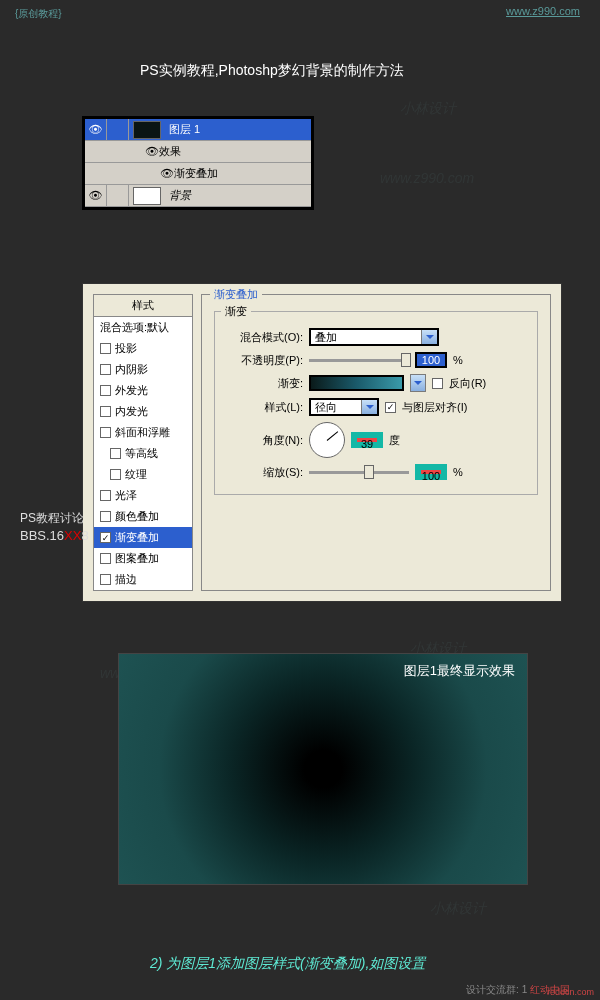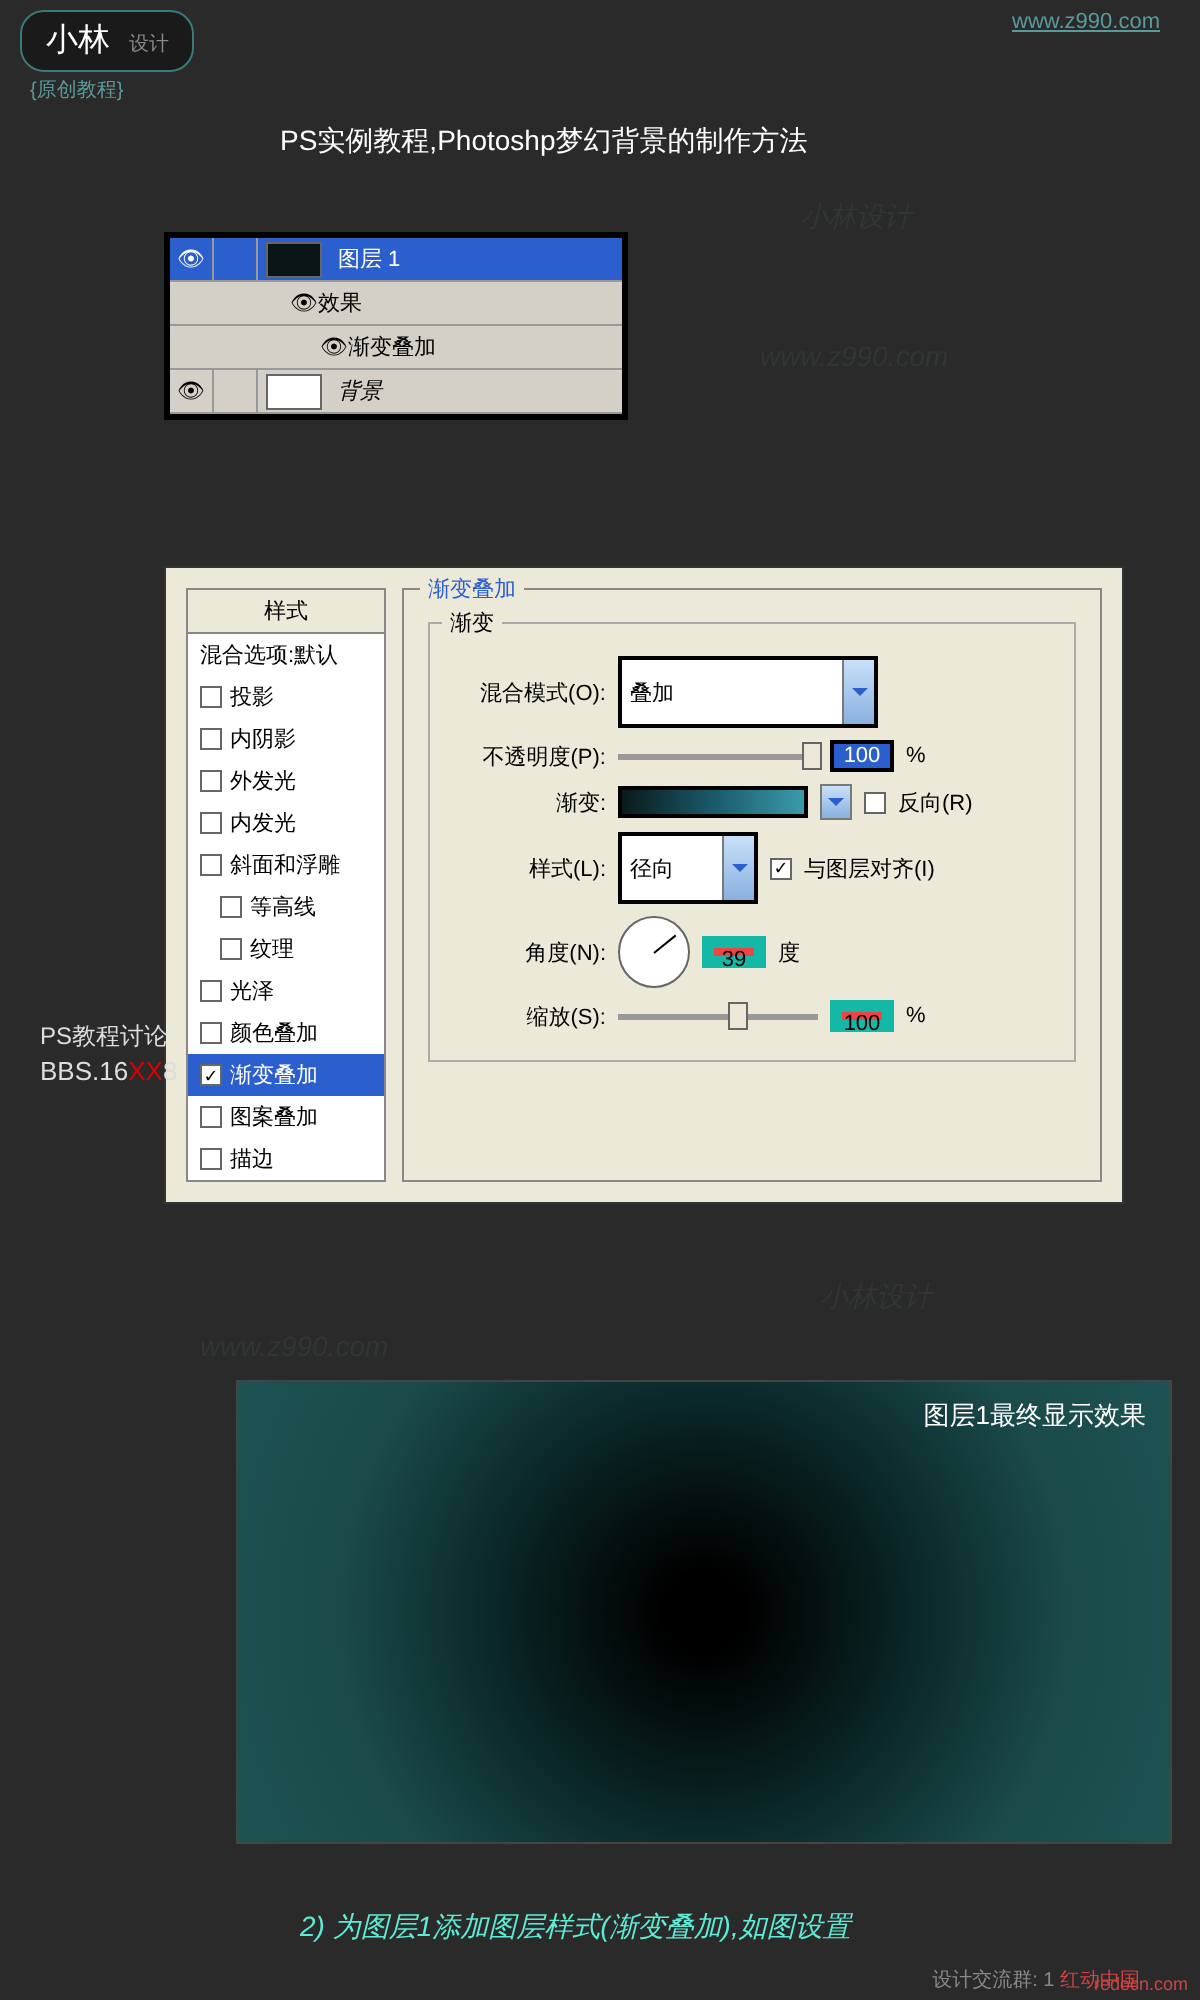--- a/index.html
+++ b/index.html
@@ -40,54 +40,50 @@
     .style-item.indent { padding-left: 16px; }
     .chk { width: 11px; height: 11px; border: 1px solid #666; background: #fff; display: inline-flex; align-items: center; justify-content: center; font-size: 9px; color: #000; }
     
     .settings-panel { flex: 1; border: 1px solid #888; padding: 8px 12px; position: relative; }
     .settings-title { position: absolute; top: -8px; left: 8px; background: #ece9d8; padding: 0 4px; color: #2c5fce; font-size: 11px; }
     .fieldset { border: 1px solid #aaa; padding: 10px 8px 8px; margin-top: 8px; position: relative; }
     .fieldset-title { position: absolute; top: -8px; left: 6px; background: #ece9d8; padding: 0 4px; font-size: 11px; }
     
     .form-row { display: flex; align-items: center; gap: 6px; margin: 6px 0; font-size: 11px; }
     .form-label { width: 80px; text-align: right; }
-    .combo { border: 1px solid #7a7a7a; background: #fff; height: 36px; display: flex; align-items: center; padding: 0 4px; font-size: 11px; position: relative; }
+    .combo { border: 1px solid #7a7a7a; background: #fff; height: 18px; display: flex; align-items: center; padding: 0 4px; font-size: 11px; position: relative; }
     .combo.boxed { border: 2px solid #000; }
     .combo-arrow { position: absolute; right: 0; width: 16px; height: 100%; background: linear-gradient(#c8e0f8, #8ab0e0); border-left: 1px solid #7a7a7a; display: flex; align-items: center; justify-content: center; top:0; }
     .combo-arrow::after { content: ""; border: 4px solid transparent; border-top-color: #2c5fce; margin-top: 3px; }
     .num-input { width: 32px; height: 16px; border: 6px solid #14b8a6; background: #ef4444; text-align: center; font-size: 11px; }
     .num-input.boxed { border: 2px solid #000; background: #2c5fce; color: #fff; }
     .slider-track { width: 100px; height: 3px; background: #999; position: relative; }
     .slider-thumb { position: absolute; width: 10px; height: 14px; background: #ece9d8; border: 1px solid #666; top: -6px; }
     .gradient-preview { width: 95px; height: 16px; background: linear-gradient(90deg, #0a1a1a, #1a5a6a, #3a9aaa); border: 2px solid #000; }
     .angle-dial { width: 36px; height: 36px; border: 1px solid #666; border-radius: 50%; background: #fff; position: relative; }
     .angle-dial::after { content: ""; position: absolute; width: 14px; height: 1px; background: #000; top: 50%; left: 50%; transform-origin: left; transform: rotate(-39deg); }
     
     
-    .result-preview { position: absolute; top: 690px; left: 118px; width: 468px; height: 232px; background: radial-gradient(circle at center, #000 8%, #0a2525, #1a4a4a 70%, #1e5252); border: 1px solid #444; }
+    .result-preview { position: absolute; top: 653px; left: 118px; width: 410px; height: 232px; background: radial-gradient(circle at center, #000 8%, #0a2525, #1a4a4a 70%, #1e5252); border: 1px solid #444; }
     .result-label { position: absolute; top: 8px; right: 12px; color: #fff; font-size: 13px; }
     
     .caption { position: absolute; top: 955px; left: 150px; color: #5eead4; font-size: 14px; font-style: italic; }
     
     .left-text { position: absolute; top: 510px; left: 20px; color: #ddd; font-size: 12px; }
     .left-text2 { position: absolute; top: 528px; left: 20px; color: #ddd; font-size: 13px; }
     .red { color: #d00; }
     
     .footer-text { position: absolute; bottom: 3px; right: 30px; color: #888; font-size: 10px; }
     .footer-red { color: #c44; }
     .footer-logo { position: absolute; bottom: 3px; right: 6px; color: #c44; font-size: 9px; }
   </style>
 </head>
 <body>
 
 <div class="logo-area">
-  <span class="logo-cloud">
-    <span>小林</span>
-    <span class="logo-sub">设计</span>
-  </span>
   <div class="logo-sub" style="color:#5a9a9a;font-size:10px;margin-top:2px;">{原创教程}</div>
 </div>
 <a class="url-link">www.z990.com</a>
 
 <div class="title">PS实例教程,Photoshp梦幻背景的制作方法</div>
 
 <div class="watermark" style="top:100px;left:400px;">小林设计</div>
 <div class="watermark" style="top:170px;left:380px;">www.z990.com</div>
 <div class="watermark" style="top:640px;left:410px;">小林设计</div>
 <div class="watermark" style="top:665px;left:100px;">www.z990.com</div>

